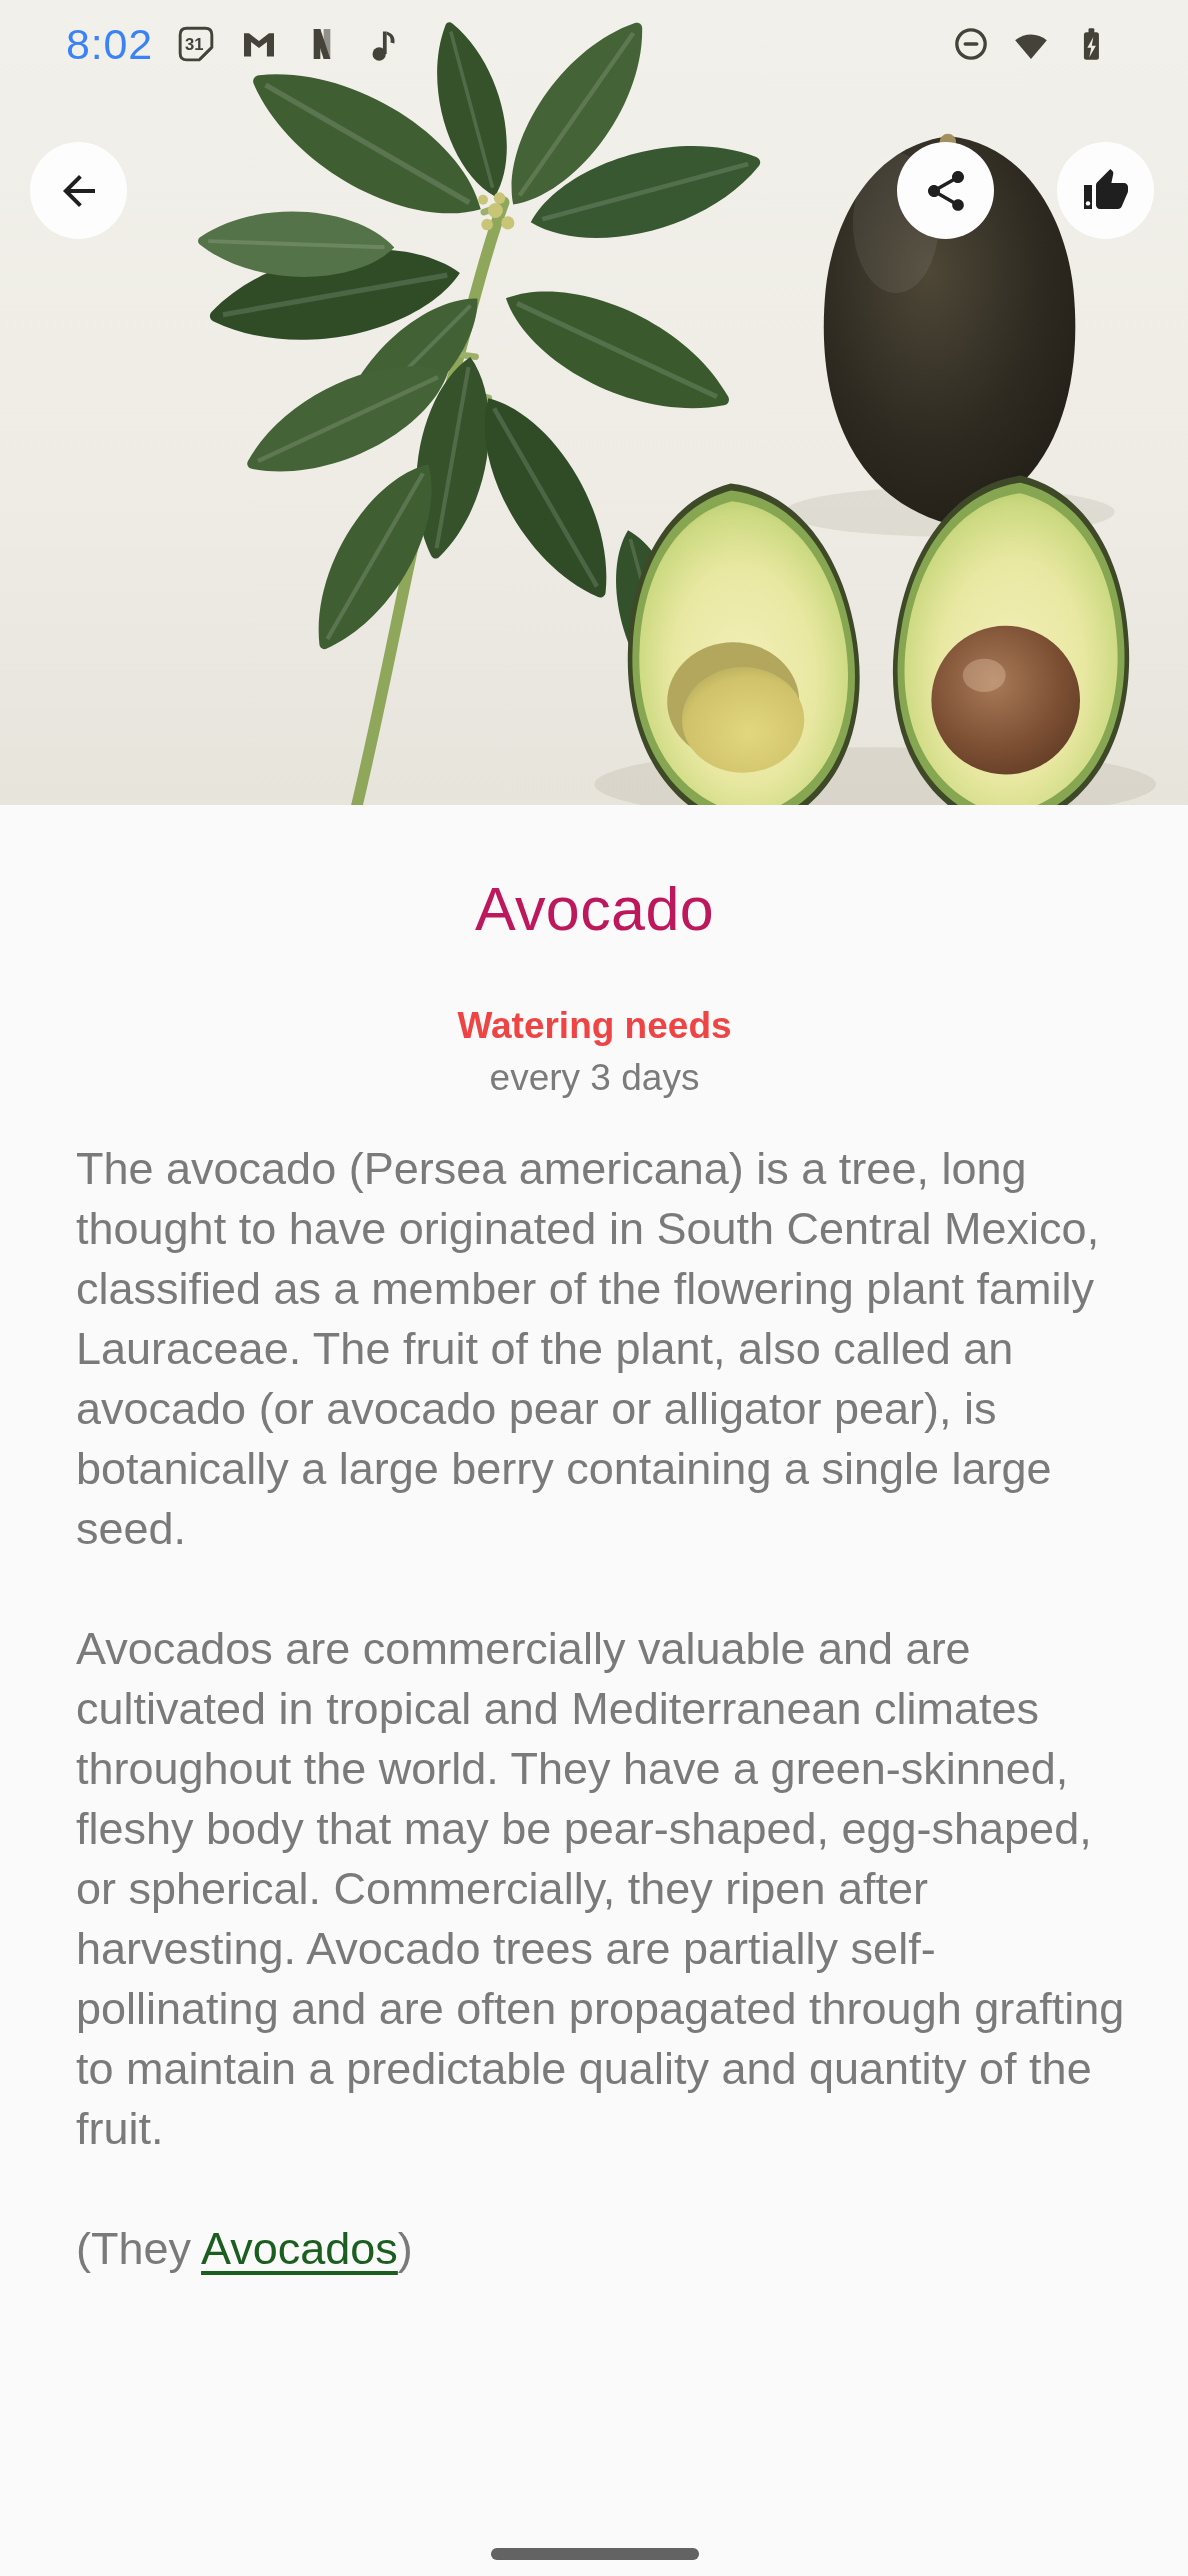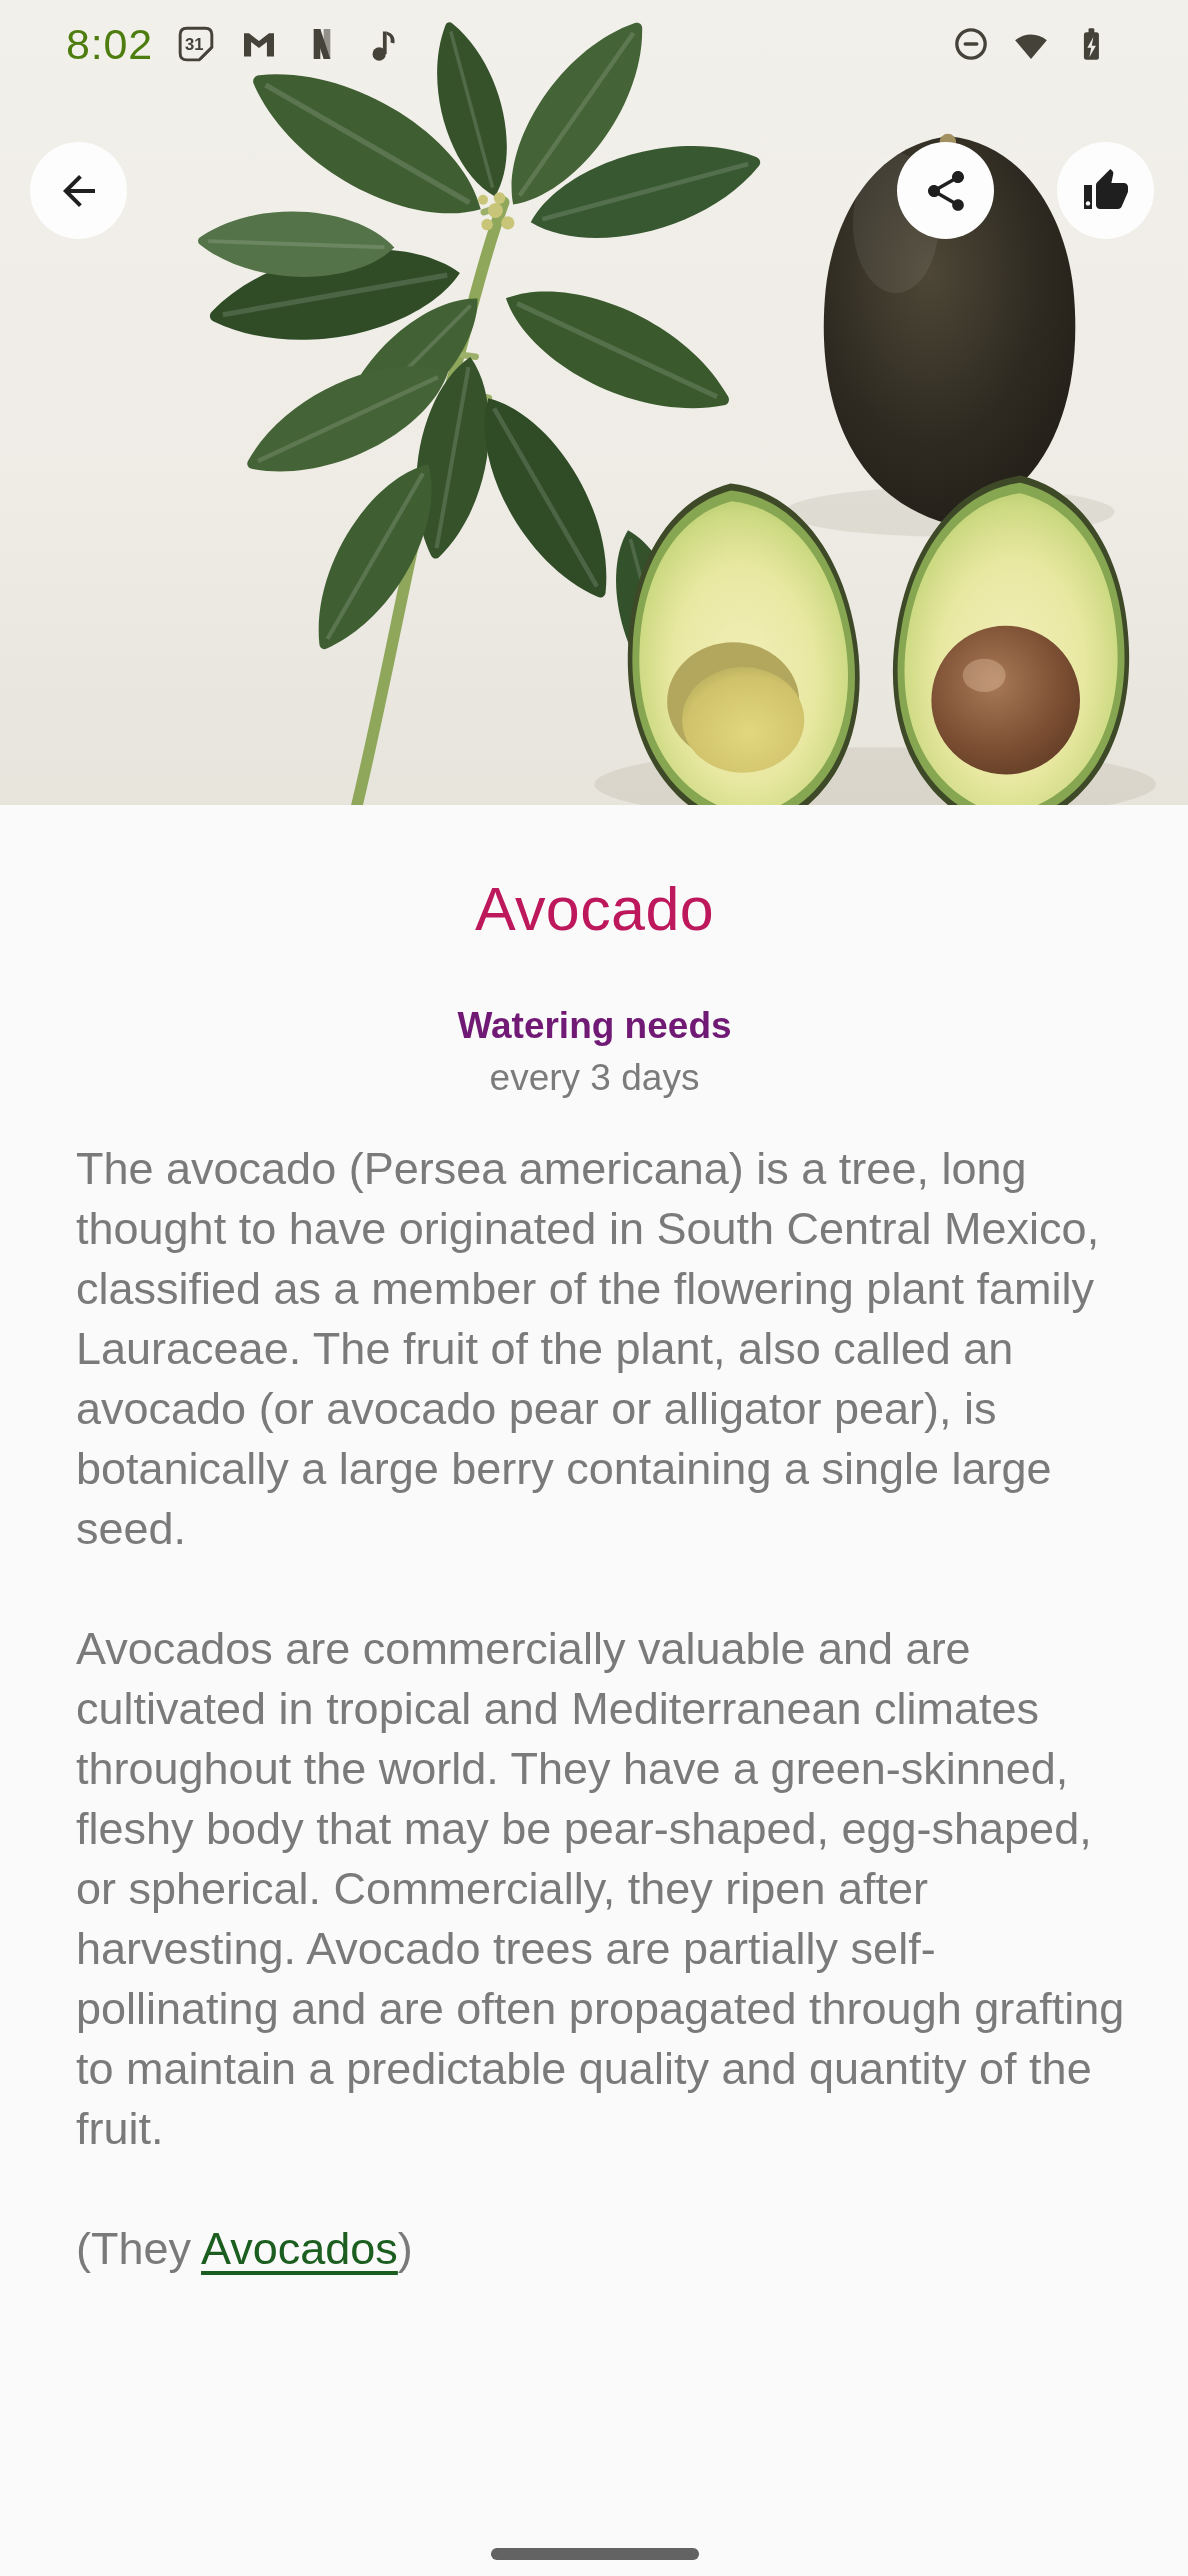--- a/index.html
+++ b/index.html
@@ -7,40 +7,40 @@
        font-family:"Liberation Sans","DejaVu Sans",sans-serif;}
   .screen{position:relative;width:1189px;height:2576px;background:#fafafa;overflow:hidden;}
 
   
   .hero{position:relative;width:1189px;height:805px;overflow:hidden;}
   .hero-art{position:absolute;left:0;top:0;width:100%;height:100%;display:block;}
 
   
   .status-bar{position:absolute;top:0;left:0;right:0;height:83px;
               display:flex;justify-content:space-between;align-items:center;
-              padding:5px 78px 0 66px;box-sizing:border-box;color:#4d7c0f;}
+              padding:5px 78px 0 66px;box-sizing:border-box;color:#3b82f6;}
   .sb-left{display:flex;align-items:center;gap:23px;}
   .sb-right{display:flex;align-items:center;gap:20px;}
   .sb-time{font-size:43px;letter-spacing:0.8px;}
   .sb-icon{display:flex;}
   .sb-icon svg{width:40px;height:40px;display:block;}
 
   
   .hero-actions{position:absolute;top:142px;left:30px;right:35px;
                 display:flex;justify-content:space-between;align-items:flex-start;}
   .actions-right{display:flex;gap:63px;}
   .circle-btn{width:97px;height:97px;border-radius:50%;background:#fdfdfd;border:none;
               display:flex;align-items:center;justify-content:center;cursor:pointer;padding:0;}
   .circle-btn svg{width:48px;height:48px;display:block;}
 
   
   main{padding:0 64px 0 64px;}
   .page-title{margin:69px 0 0 0;text-align:center;font-size:61px;font-weight:400;
               color:#be185d;letter-spacing:0.4px;}
-  .watering-label{margin:61px 0 0 0;text-align:center;font-size:37px;font-weight:700;color:#701a75;}
+  .watering-label{margin:61px 0 0 0;text-align:center;font-size:37px;font-weight:700;color:#ef4444;}
   .watering-value{margin:10px 0 0 0;text-align:center;font-size:37px;color:#7b7b7b;}
   .description{margin-top:40px;font-size:45px;line-height:60px;color:#7a7a7a;}
   .description p{margin:0 0 60px 12px;}
   .attribution a{color:#1b5e20;text-decoration:underline;text-underline-offset:6.6px;cursor:pointer;}
 
   
   .nav-pill{position:absolute;left:50%;bottom:16.5px;transform:translateX(-50%);
             width:208px;height:11.6px;border-radius:5.8px;background:#636363;cursor:pointer;}
 </style>
 </head>

